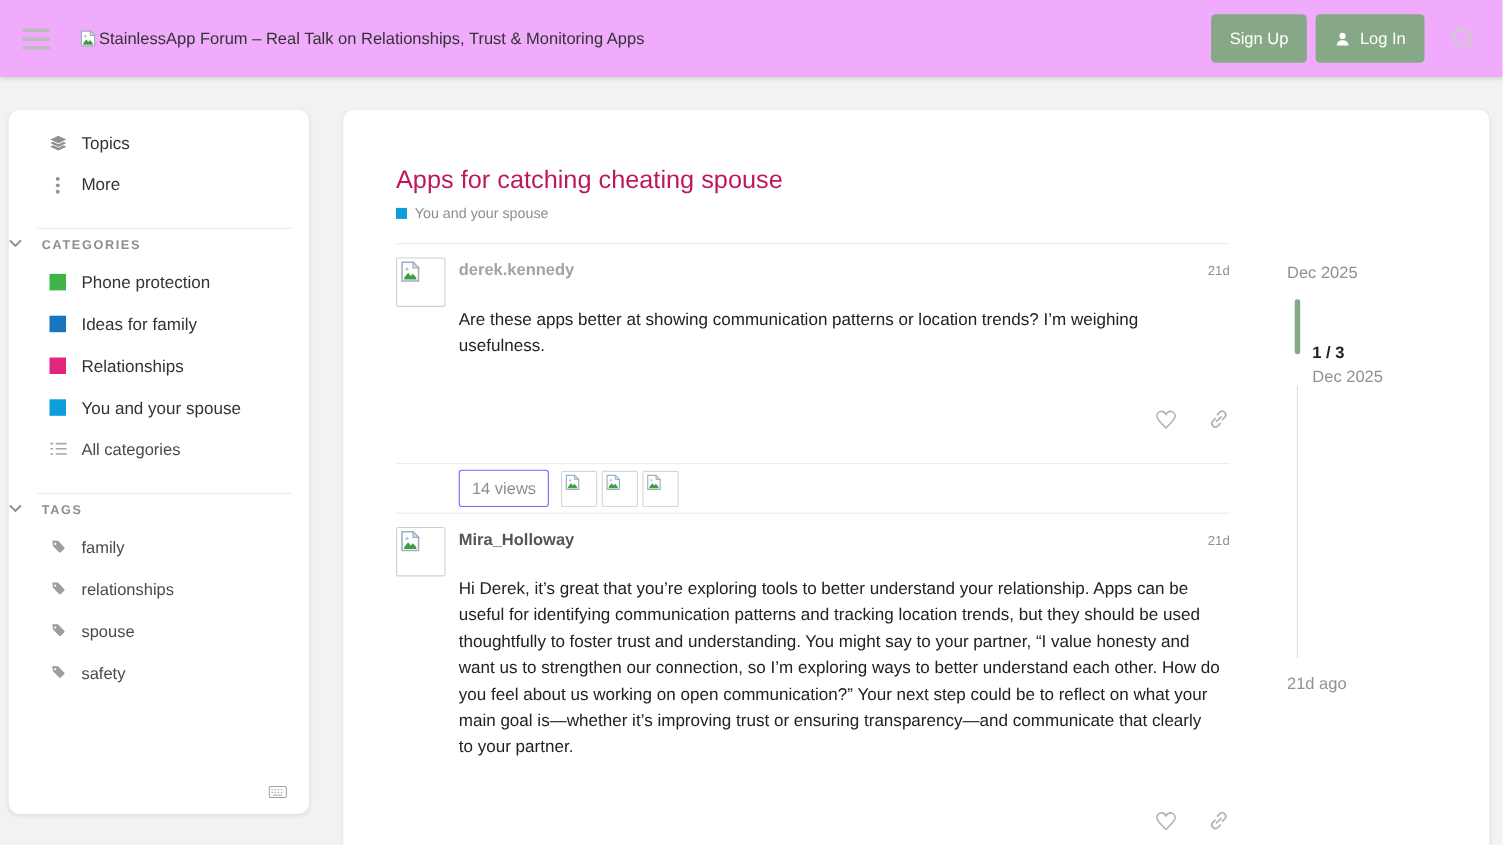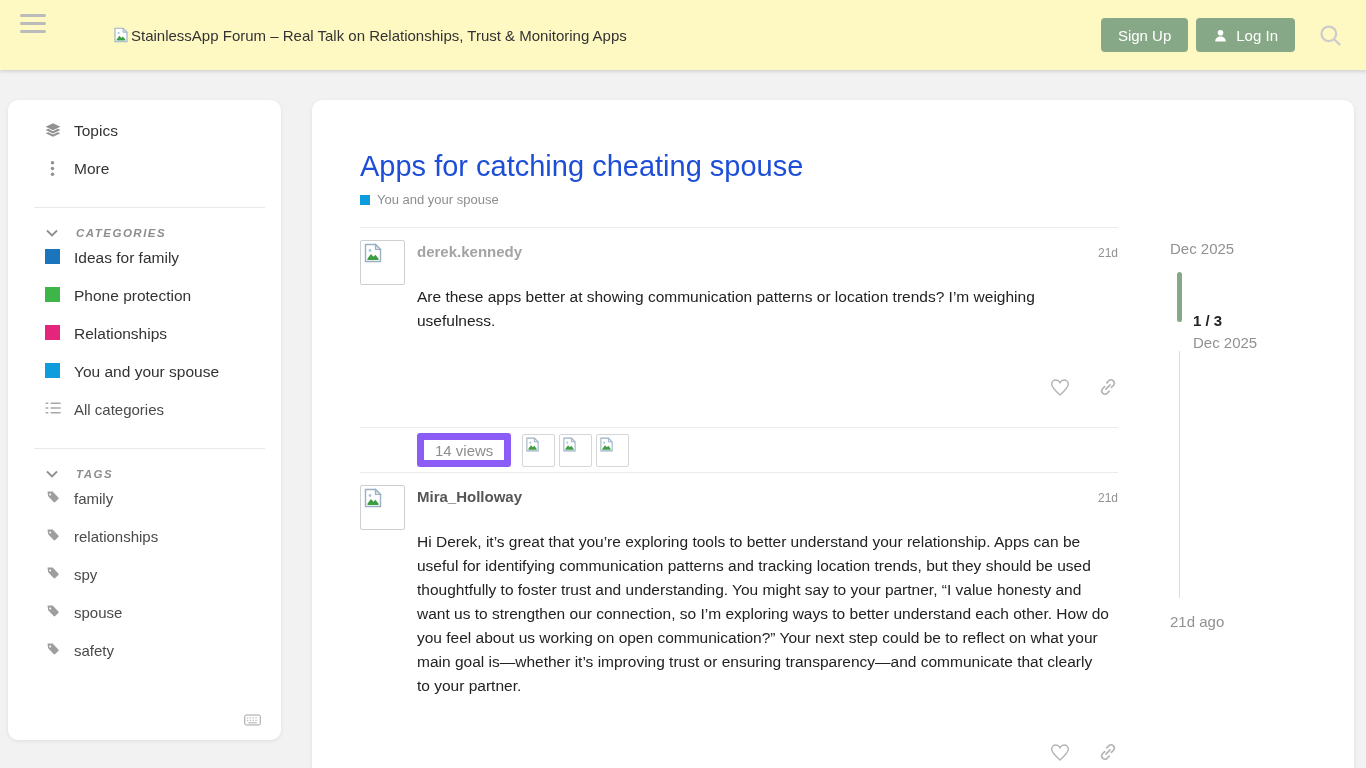--- a/index.html
+++ b/index.html
@@ -3,30 +3,30 @@
 <meta charset="utf-8">
 <style>
   * { margin:0; padding:0; box-sizing:border-box; }
   html,body { width:1366px; height:768px; }
   body {
     font-family:"Liberation Sans","DejaVu Sans",sans-serif;
     background:#f2f2f2; overflow:hidden; position:relative; color:#333;
   }
 
   
-  .header { position:absolute; top:0; left:0; width:1366px; height:70px; background:#fef9c3;
-    display:flex; box-shadow:0 2px 3px rgba(0,0,0,.12); z-index:10;gap:41px; }
+  .header { position:absolute; top:0; left:0; width:1366px; height:70px; background:#f0abfc;
+    display:flex; align-items:center; box-shadow:0 2px 3px rgba(0,0,0,.12); z-index:10; }
   .hamburger { width:46px; height:46px; margin-left:10px; border:none; background:transparent;
     display:flex; flex-direction:column; justify-content:center; align-items:center; gap:5px; cursor:pointer; }
   .hamburger i { display:block; width:26px; height:3px; background:#bbb; border-radius:2px; }
   .logo { display:flex; align-items:center; gap:2px; margin-left:16px; text-decoration:none; cursor:pointer; }
   .logo-title { font-size:15px; color:#333; }
   .header-right { margin-left:auto; display:flex; align-items:center; margin-right:16px; }
   .btn-green { background:#86a886; color:#fff; font-size:15px; border:none; border-radius:4px;
-    height:34px; padding:0 17px; display:flex; align-items:center; gap:8px; cursor:pointer;
+    height:44px; padding:0 17px; display:flex; align-items:center; gap:8px; cursor:pointer;
     font-family:inherit; }
   .btn-green + .btn-green { margin-left:8px; }
   .search-btn { border:none; background:transparent; margin-left:22px; margin-right:6px; cursor:pointer;
     display:flex; align-items:center; }
 
   
   svg { display:block; }
 
   
   .bi { width:20px; height:20px; }
@@ -34,30 +34,30 @@
   .bi.logo-size { width:16px; height:16px; }
 
   
   .sidebar { position:absolute; left:8px; top:100px; width:273px; height:640px; background:#fff;
     border-radius:10px; box-shadow:0 1px 4px rgba(0,0,0,.08); padding:22px 0 0 0; }
   .side-item { display:flex; align-items:flex-start; height:38px; padding-left:36px; cursor:pointer; }
   .side-item .ic { width:17px; display:flex; justify-content:center; }
   .side-item .lbl { margin-left:13px; font-size:15.5px; color:#333; }
   .side-item .lbl.dim { color:#4a4a4a; font-size:15px; }
   .side-divider { border-top:1px solid #e9e9e9; margin:9px 16px 9px 26px; }
-  .section-head { display:flex; align-items:center; height:32px; padding-left:38px; cursor:pointer;font-style:italic; }
+  .section-head { display:flex; align-items:flex-start; height:32px; cursor:pointer; }
   .section-head .lbl { margin-left:18px; font-size:11.5px; font-weight:bold; letter-spacing:1.5px;
     color:#8e8e8e; text-transform:uppercase; }
   .cat-square { width:15px; height:15px; display:inline-block; }
   .kbd-btn { position:absolute; right:20px; bottom:14px; border:none; background:transparent; cursor:pointer; }
 
   
   .main-card { position:absolute; left:312px; top:100px; width:1042px; height:720px; background:#fff;
     border-radius:10px; box-shadow:0 1px 4px rgba(0,0,0,.08); padding:50px 0 0 48px; }
-  .topic-title { font-size:29px; font-weight:400; color:#1d4ed8; letter-spacing:0; }
+  .topic-title { font-size:23px; font-weight:400; color:#be185d; letter-spacing:0; }
   .topic-cat-row { display:flex; align-items:center; gap:7px; margin-top:9px; }
   .topic-cat-row .sq { width:10px; height:10px; }
   .topic-cat-row .cat-label { font-size:13px; color:#8e8e8e; cursor:pointer; }
   .content-col { width:758px; margin-top:20px; }
   .sep { border-top:1px solid #ebebeb; }
 
   .post { display:flex; padding-top:12px; }
   .avatar45 { width:45px; height:45px; border:1px solid #cfcfcf; border-radius:2px; background:#fff;
     flex:none; padding:2px; cursor:pointer; }
   .post-main { flex:1; margin-left:12px; }
@@ -65,21 +65,21 @@
   .username { font-size:15px; font-weight:bold; cursor:pointer; }
   .username.light { color:#a3a3a3; }
   .username.dark { color:#555; }
   .post-time { margin-left:auto; font-size:12px; color:#919191; }
   .post-body { margin-top:25px; max-width:692px; font-size:15.5px; line-height:24px; color:#222; }
   .post-actions { display:flex; justify-content:flex-end; align-items:center; gap:28px; margin-top:44px; }
   .icon-btn { border:none; background:transparent; cursor:pointer; padding:0; }
   .post1-bottom { height:30px; }
 
   .views-row { display:flex; align-items:center; gap:11px; padding:5px 0 5px 57px; }
-  .views-box { border:7px solid #8b5cf6; border-radius:3px; height:34px; padding:0 11px;
+  .views-box { border:1px solid #8b5cf6; border-radius:3px; height:34px; padding:0 11px;
     display:flex; align-items:center; font-size:15px; color:#8e8e8e; }
   .avatar33 { width:33px; height:33px; border:1px solid #d6d6d6; border-radius:2px; background:#fff;
     padding:2px; cursor:pointer; }
   .views-row .avatars { display:flex; gap:4px; }
 
   
   .timeline { position:absolute; left:1170px; top:240px; width:150px; z-index:11; }
   .tl-date-top { font-size:15px; color:#919191; }
   .tl-track { display:flex; margin-top:15px; }
   .tl-bar { width:5px; height:50px; background:#86a886; border-radius:3px; margin-left:7px; cursor:pointer; }
@@ -163,29 +163,29 @@
     <span>
       <svg width="12" height="8" viewBox="0 0 12 8" fill="none" stroke="#8e8e8e" stroke-width="1.8">
         <path d="M1 1.5 L6 6.5 11 1.5"></path>
       </svg>
     </span>
     <span class="lbl">Categories</span>
   </div>
 
   <div class="side-item">
     <span class="ic">
+      <span class="cat-square" style="background-color: rgb(61, 181, 73);"></span>
+    </span>
+    <span class="lbl">Phone protection</span>
+  </div>
+  <div class="side-item">
+    <span class="ic">
       <span class="cat-square" style="background-color: rgb(26, 117, 188);"></span>
     </span>
     <span class="lbl">Ideas for family</span>
-  </div>
-  <div class="side-item">
-    <span class="ic">
-      <span class="cat-square" style="background-color: rgb(61, 181, 73);"></span>
-    </span>
-    <span class="lbl">Phone protection</span>
   </div>
   <div class="side-item">
     <span class="ic">
       <span class="cat-square" style="background-color: rgb(228, 37, 124);"></span>
     </span>
     <span class="lbl">Relationships</span>
   </div>
   <div class="side-item">
     <span class="ic">
       <span class="cat-square" style="background-color: rgb(13, 157, 220);"></span>
@@ -223,29 +223,20 @@
     <span class="lbl dim">family</span>
   </div>
   <div class="side-item">
     <span class="ic">
       <svg width="14" height="14" viewBox="0 0 24 24" fill="#9e9e9e">
         <path d="M2.6 3.2 c0-.4.3-.7.7-.7 l7.6.2 c.5 0 1 .2 1.3.6 l9 9.4 a1.9 1.9 0 0 1 0 2.7 l-5.4 5.2 a1.9 1.9 0 0 1 -2.7 0 l-9-9.4 a2 2 0 0 1 -.5-1.3 z"></path>
         <circle cx="7.2" cy="7.6" r="1.7" fill="#fff"></circle>
       </svg>
     </span>
     <span class="lbl dim">relationships</span>
-  </div>
-  <div class="side-item">
-    <span class="ic">
-      <svg width="14" height="14" viewBox="0 0 24 24" fill="#9e9e9e">
-        <path d="M2.6 3.2 c0-.4.3-.7.7-.7 l7.6.2 c.5 0 1 .2 1.3.6 l9 9.4 a1.9 1.9 0 0 1 0 2.7 l-5.4 5.2 a1.9 1.9 0 0 1 -2.7 0 l-9-9.4 a2 2 0 0 1 -.5-1.3 z"></path>
-        <circle cx="7.2" cy="7.6" r="1.7" fill="#fff"></circle>
-      </svg>
-    </span>
-    <span class="lbl dim">spy</span>
   </div>
   <div class="side-item">
     <span class="ic">
       <svg width="14" height="14" viewBox="0 0 24 24" fill="#9e9e9e">
         <path d="M2.6 3.2 c0-.4.3-.7.7-.7 l7.6.2 c.5 0 1 .2 1.3.6 l9 9.4 a1.9 1.9 0 0 1 0 2.7 l-5.4 5.2 a1.9 1.9 0 0 1 -2.7 0 l-9-9.4 a2 2 0 0 1 -.5-1.3 z"></path>
         <circle cx="7.2" cy="7.6" r="1.7" fill="#fff"></circle>
       </svg>
     </span>
     <span class="lbl dim">spouse</span>
   </div>

